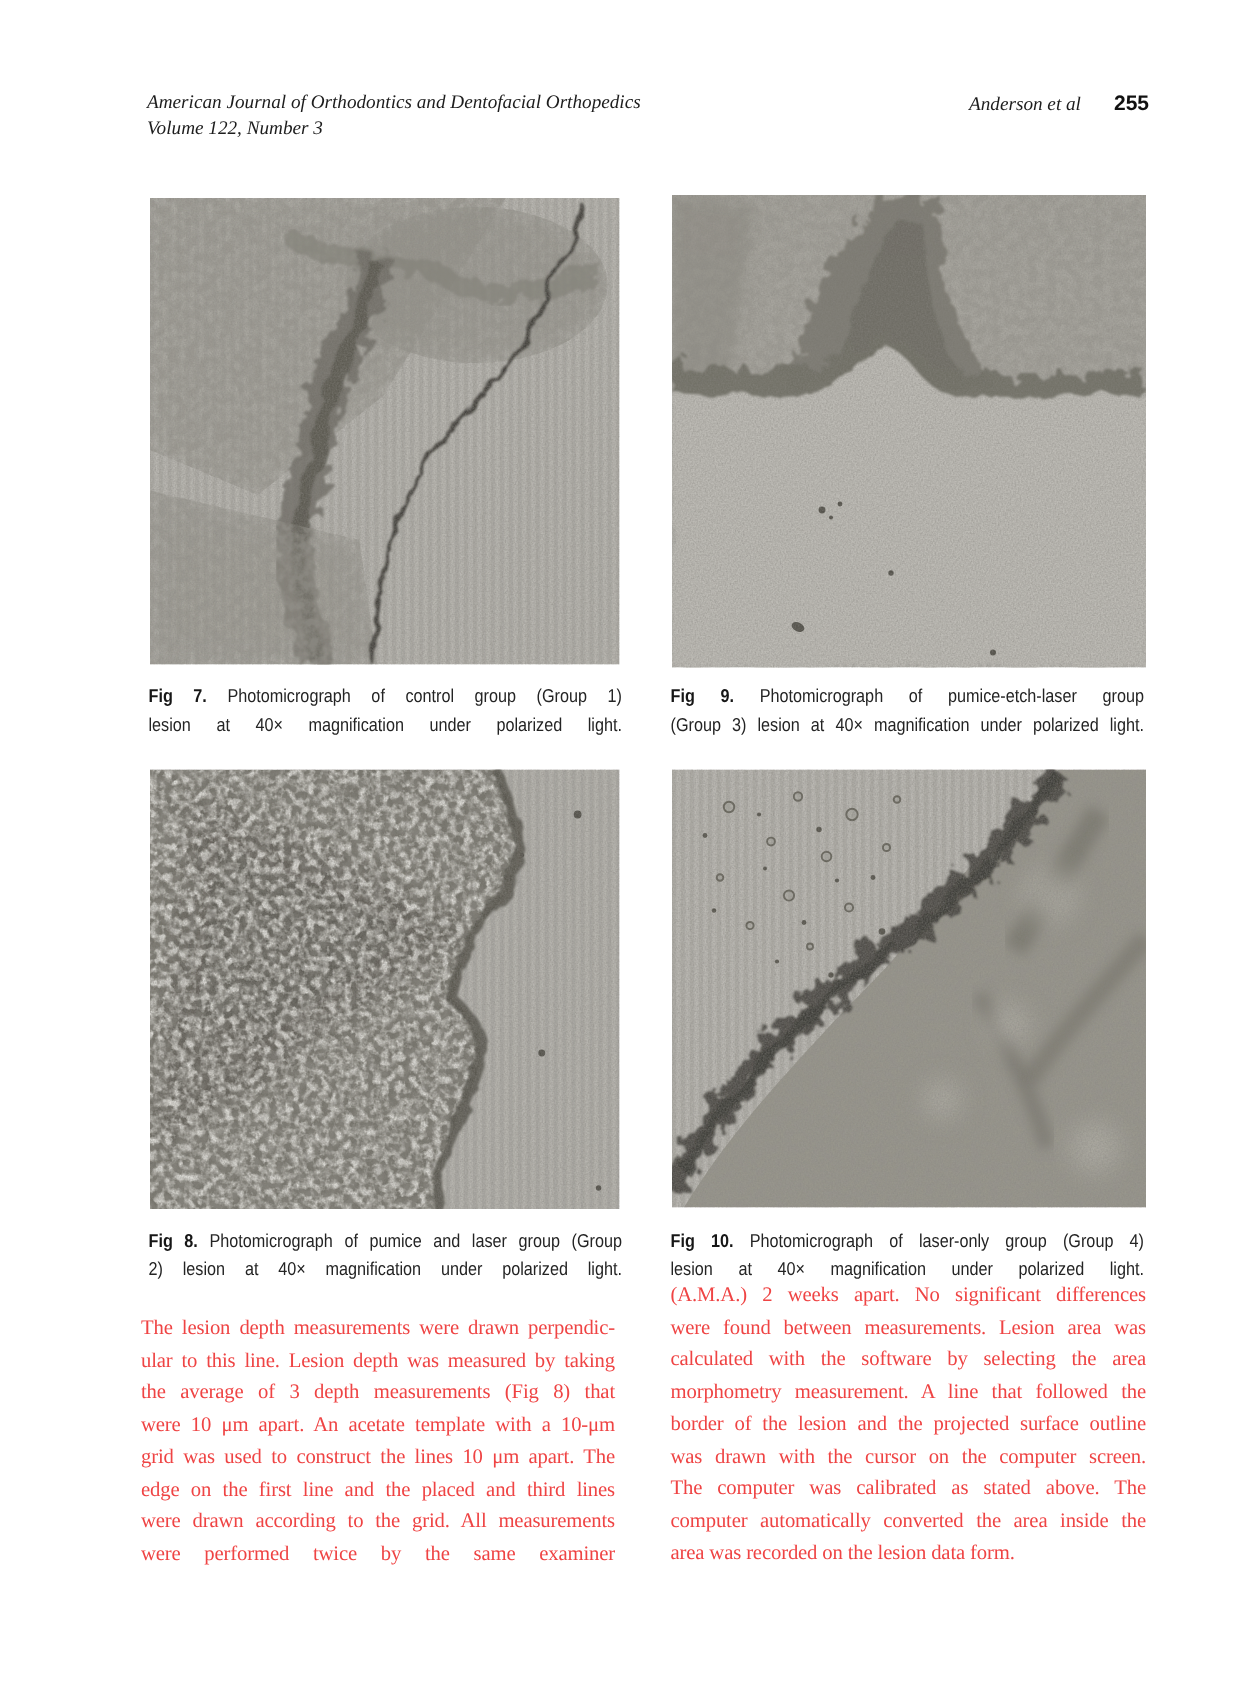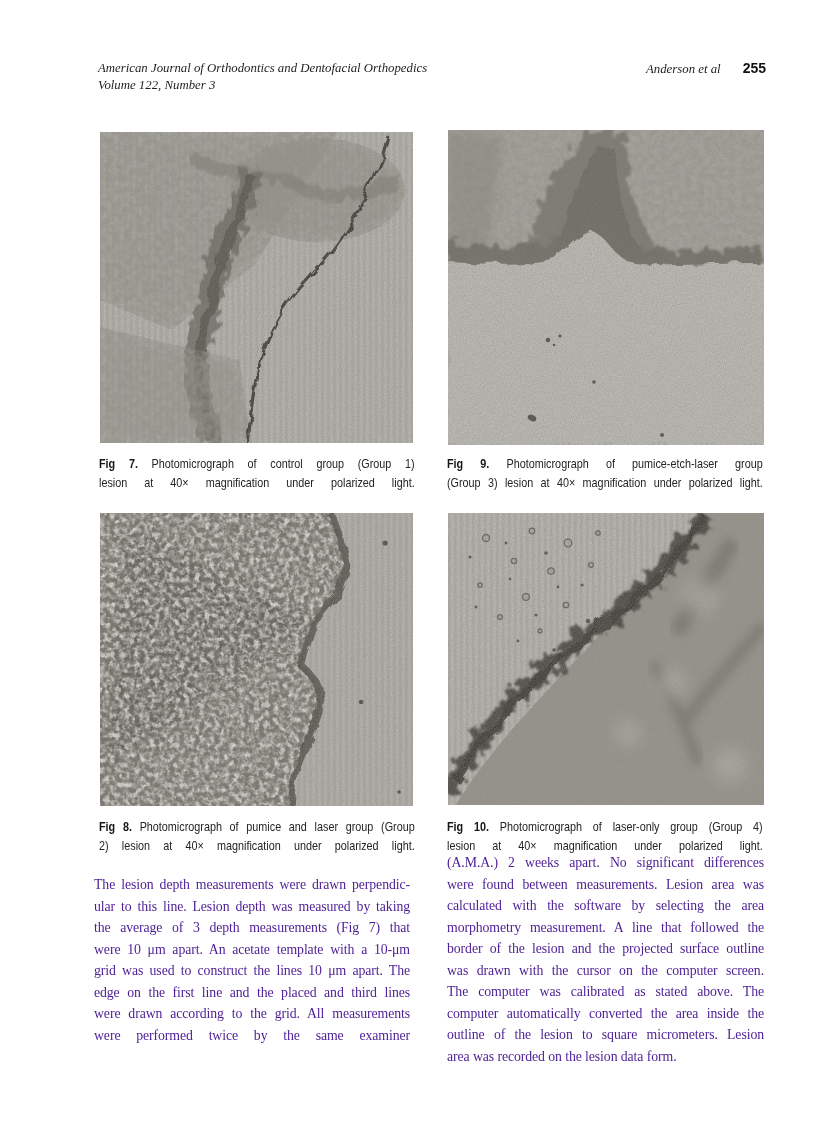--- a/index.html
+++ b/index.html
@@ -26,21 +26,21 @@
   .cap7{left:85px;top:455px;width:315px;}
   .cap9{left:433px;top:455px;width:318px;}
   .cap8{left:85px;top:818px;width:315px;}
   .cap10{left:433px;top:818px;width:318px;}
   .caption-inner{width:362px;transform:scaleX(0.872);transform-origin:0 0;
     font-family:"Liberation Sans",sans-serif;font-size:12.4px;line-height:18.6px;color:#242424;}
   .cap-line{text-align:justify;text-align-last:justify;white-space:nowrap;}
   .cap-label{font-weight:bold;color:#161616;}
 
   
-  .bodycol{position:absolute;font-size:13.8px;line-height:21.55px;letter-spacing:-0.1px;color:#4c1d95;}
+  .bodycol{position:absolute;font-size:13.8px;line-height:21.55px;letter-spacing:-0.1px;color:#ef4444;}
   .body-left{left:80px;top:874px;width:316px;}
   .body-right{left:433px;top:852px;width:317px;}
   .jline{text-align:justify;text-align-last:justify;text-justify:inter-word;white-space:nowrap;}
   .jline.last{text-align-last:left;}
 </style>
 </head>
 <body>
 
 <div class="page">
 
@@ -265,33 +265,32 @@
         <b class="cap-label">Fig 10.</b>
         <span>Photomicrograph of laser-only group (Group 4)</span>
       </div>
       <div class="cap-line">lesion at 40× magnification under polarized light.</div>
     </div>
   </div>
 
   <div class="bodycol body-left">
       <div class="jline">The lesion depth measurements were drawn perpendic-</div>
       <div class="jline">ular to this line. Lesion depth was measured by taking</div>
-      <div class="jline">the average of 3 depth measurements (Fig 7) that</div>
+      <div class="jline">the average of 3 depth measurements (Fig 8) that</div>
       <div class="jline">were 10 μm apart. An acetate template with a 10-μm</div>
       <div class="jline">grid was used to construct the lines 10 μm apart. The</div>
       <div class="jline">edge on the first line and the placed and third lines</div>
       <div class="jline">were drawn according to the grid. All measurements</div>
       <div class="jline">were performed twice by the same examiner</div>
     </div>
   <div class="bodycol body-right">
       <div class="jline">(A.M.A.) 2 weeks apart. No significant differences</div>
       <div class="jline">were found between measurements. Lesion area was</div>
       <div class="jline">calculated with the software by selecting the area</div>
       <div class="jline">morphometry measurement. A line that followed the</div>
       <div class="jline">border of the lesion and the projected surface outline</div>
       <div class="jline">was drawn with the cursor on the computer screen.</div>
       <div class="jline">The computer was calibrated as stated above. The</div>
       <div class="jline">computer automatically converted the area inside the</div>
-      <div class="jline">outline of the lesion to square micrometers. Lesion</div>
       <div class="jline last">area was recorded on the lesion data form.</div>
     </div>
 
 </div>
 
 </body></html>

